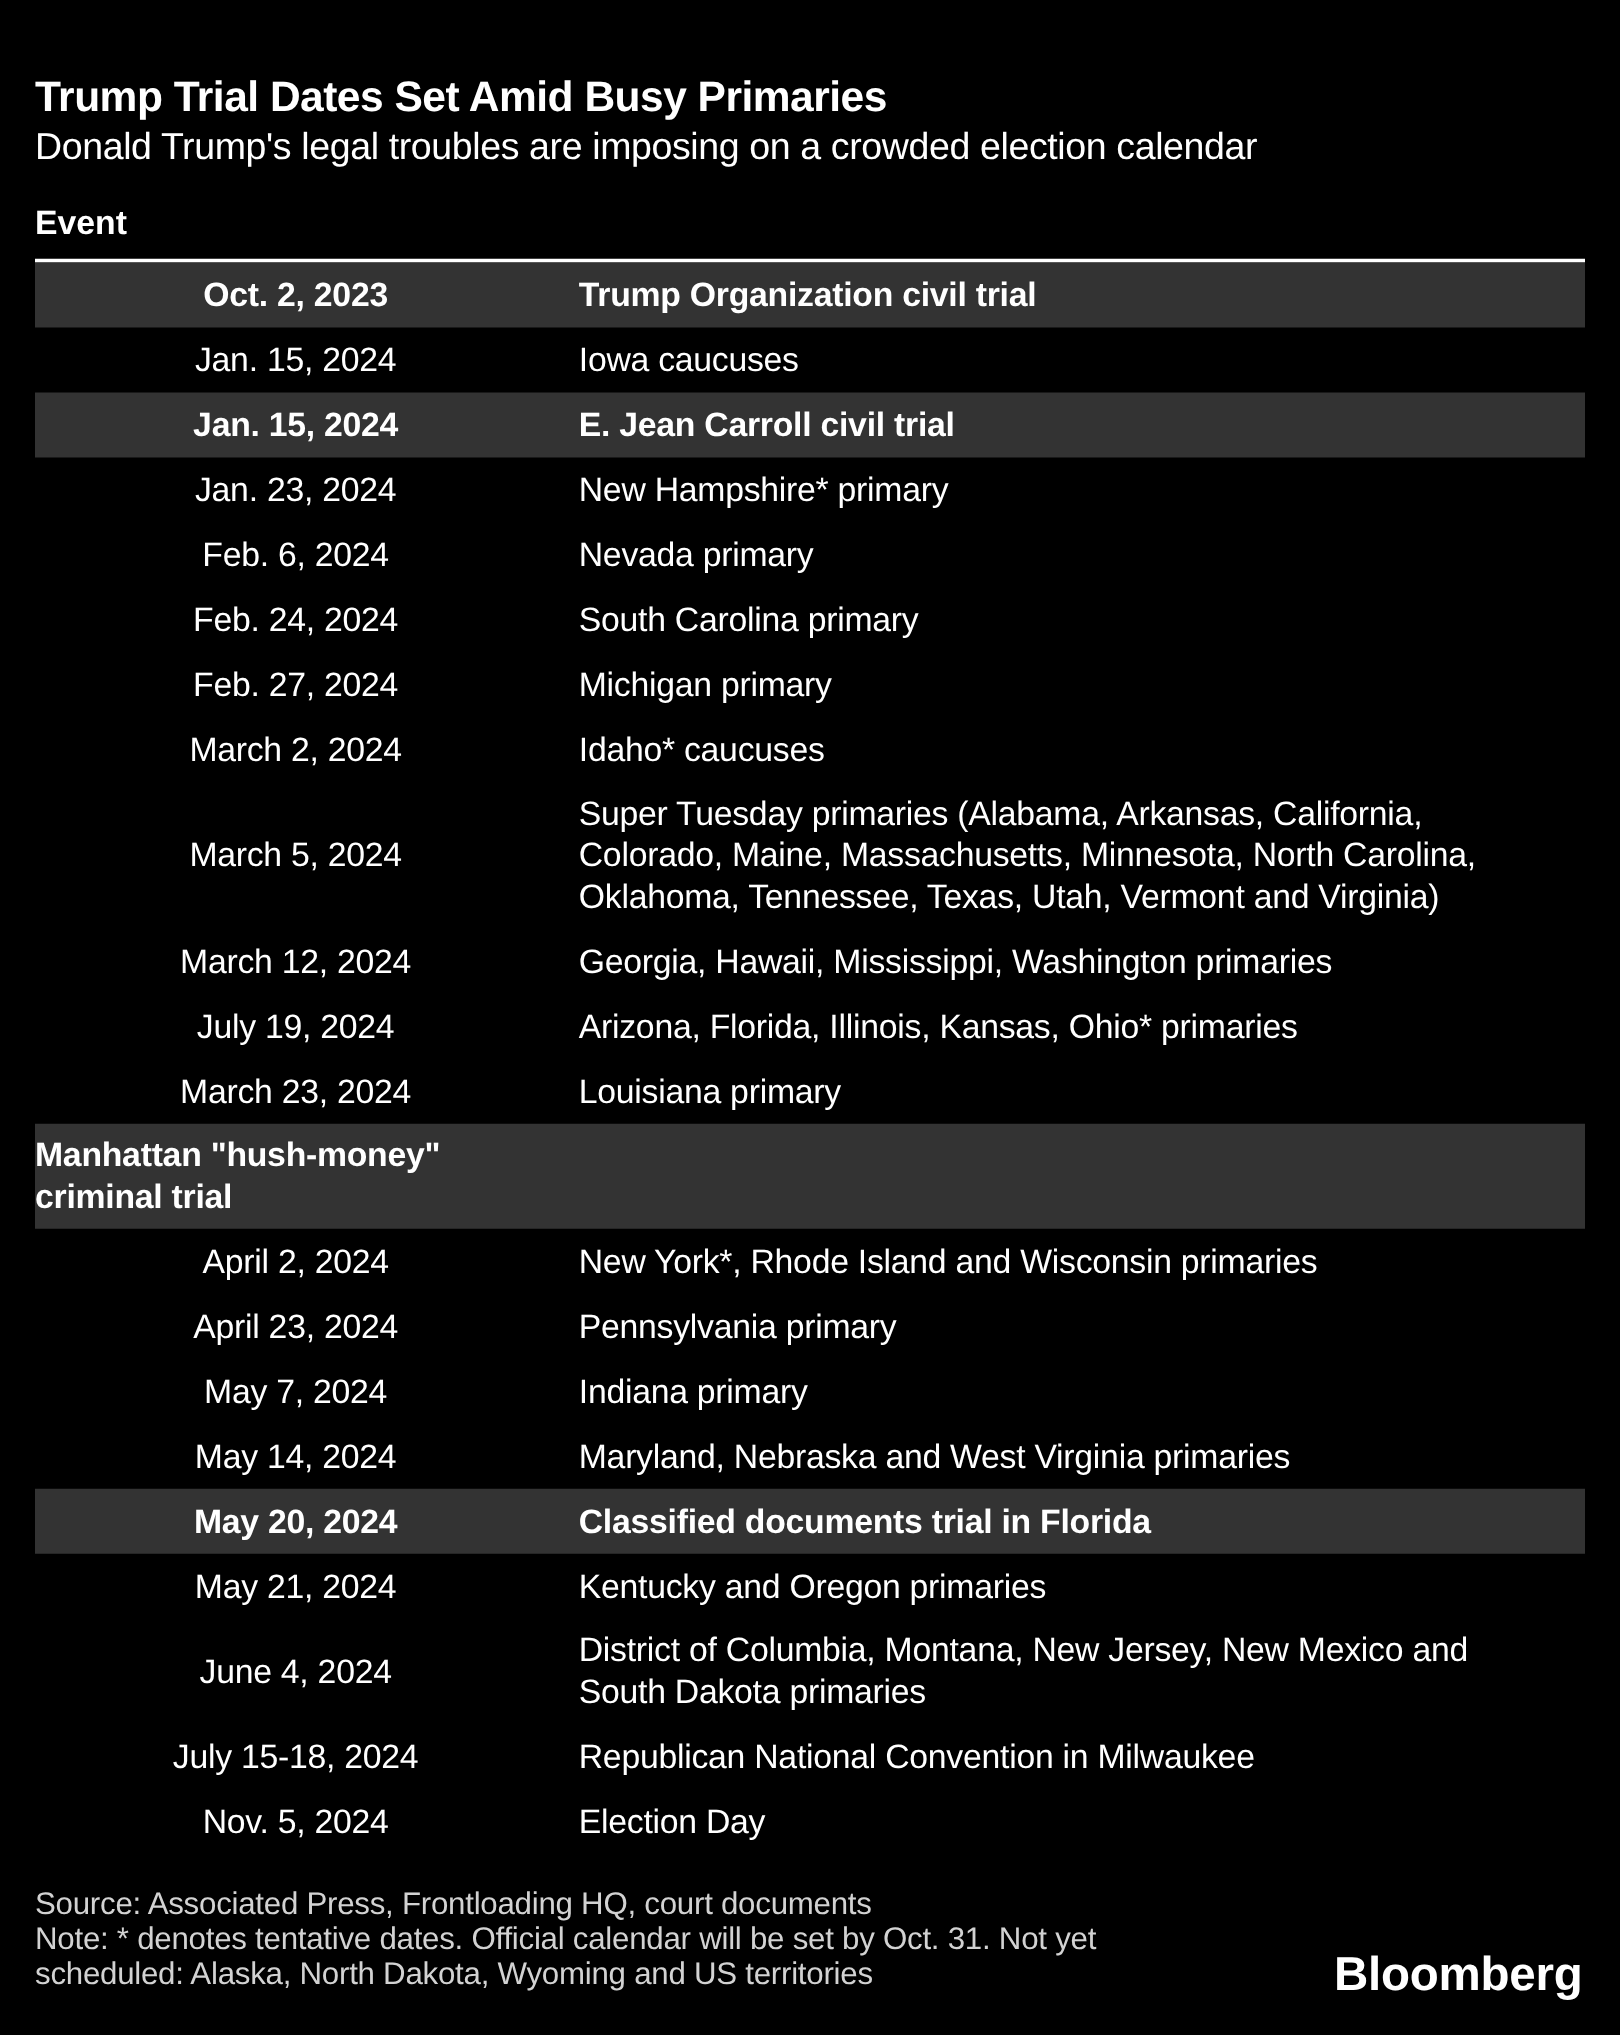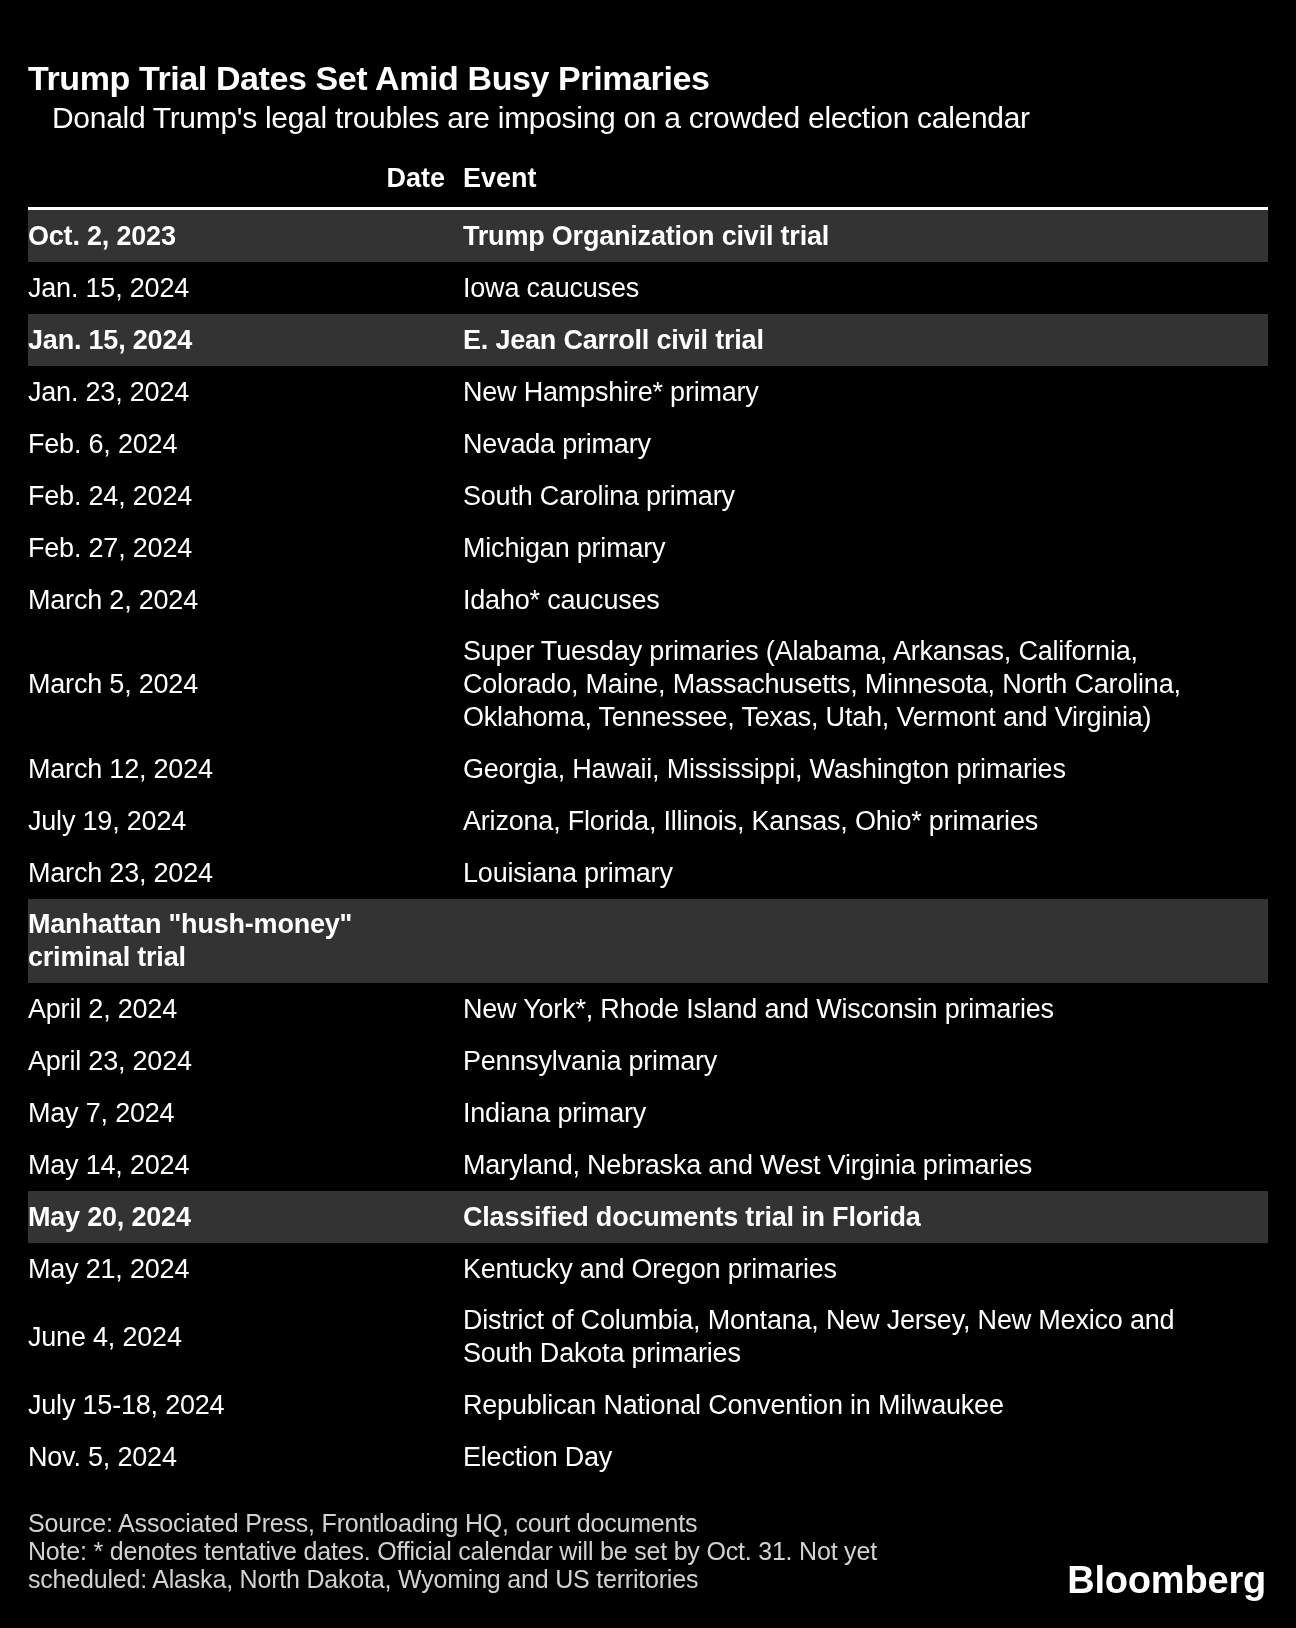--- a/index.html
+++ b/index.html
@@ -26,21 +26,20 @@
     font-size:34px;
     line-height:42px;
     font-weight:bold;
     letter-spacing:-0.4px;
   }
   .subtitle{
     font-size:30px;
     line-height:38px;
     font-weight:normal;
     letter-spacing:-0.3px;
-    margin-left:24px;
   }
   .thead{
     margin-top:24px;
     display:grid;
     grid-template-columns:417px 1fr;
     column-gap:18px;
     font-size:27px;
     line-height:34px;
     font-weight:bold;
     padding-bottom:12px;
@@ -57,21 +56,21 @@
     min-height:52px;
     padding:9px 0;
     font-size:27px;
     line-height:33px;
     letter-spacing:-0.2px;
   }
   .row.highlight{
     background:var(--hl);
     font-weight:bold;
   }
-  .cell.date{ text-align:left; white-space:nowrap; }
+  .cell.date{ text-align:center; white-space:nowrap; }
   .cell.event{ white-space:pre-line; }
   .footer{
     margin-top:26px;
     font-size:25px;
     line-height:28px;
     color:var(--footnote);
     letter-spacing:-0.2px;
   }
   .footer .note{ white-space:pre-line; }
   .brand{
@@ -86,21 +85,20 @@
 </style>
 </head>
 <body>
 
 <div class="canvas">
 
   <h1 class="title">Trump Trial Dates Set Amid Busy Primaries</h1>
   <p class="subtitle">Donald Trump's legal troubles are imposing on a crowded election calendar</p>
 
   <div class="thead">
-    <span class="date">Date</span>
     <span class="event">Event</span>
   </div>
 
   <div class="tbody">
   <div class="row highlight">
     <span class="cell date">Oct. 2, 2023</span>
     <span class="cell event">Trump Organization civil trial</span>
   </div>
 
   <div class="row">

